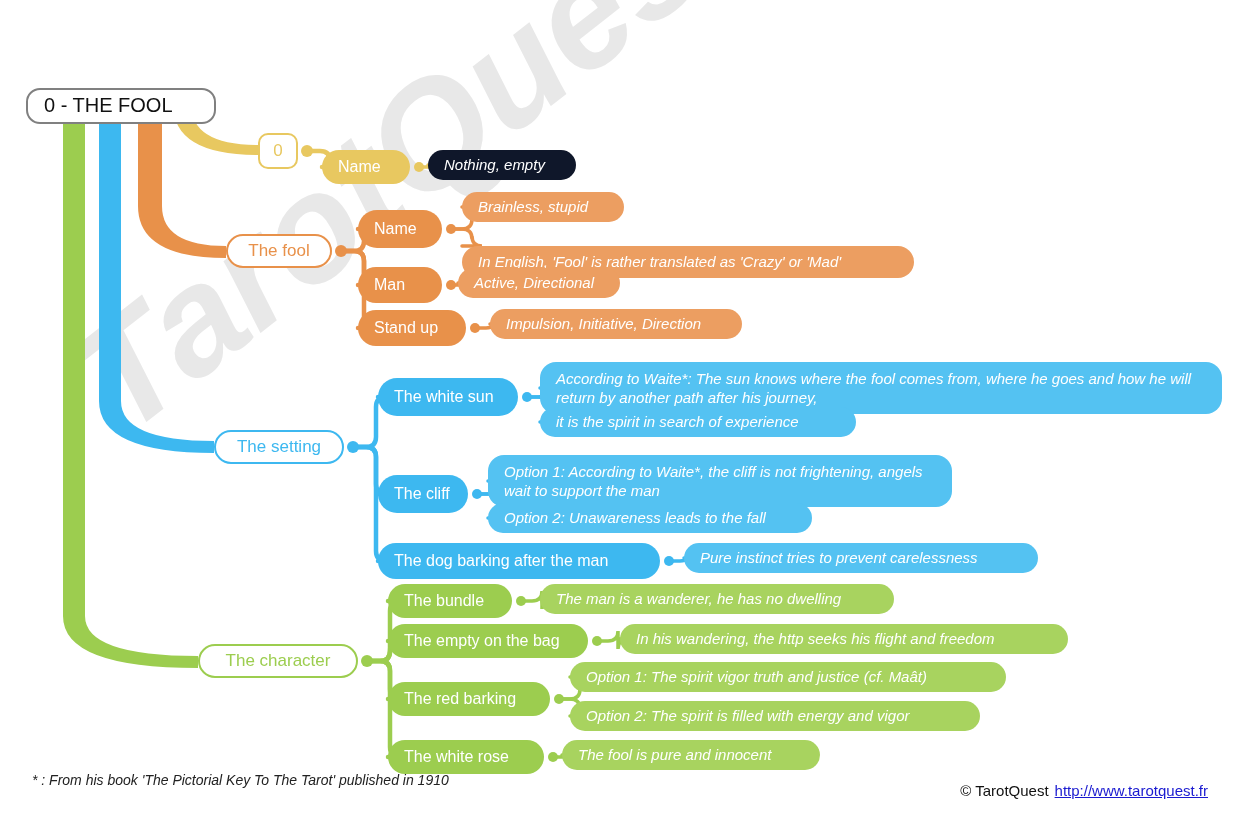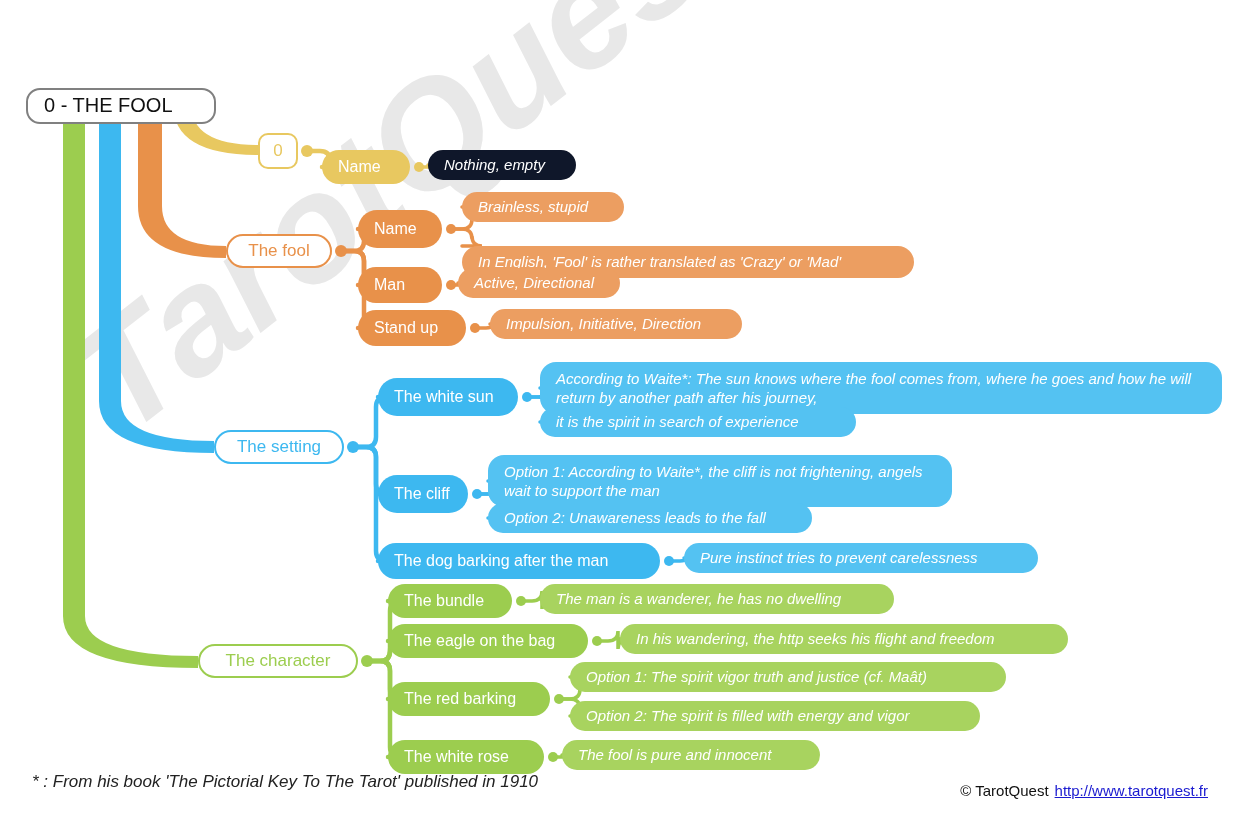--- a/index.html
+++ b/index.html
@@ -114,21 +114,21 @@
   .dot {
     position: absolute;
     border-radius: 50%;
     z-index: 3;
   }
 
   
   #footnote {
     position: absolute;
     left: 32px; top: 772px;
-    font-size: 17px;
+    font-size: 14px;
     font-style: italic;
     color: #222222;
     z-index: 5;
   }
   #credit {
     position: absolute;
     right: 42px; top: 782px;
     font-size: 15px;
     color: #111111;
     z-index: 5;
@@ -211,21 +211,21 @@
       <div class="node leaf-node" style="left: 488px; top: 455px; width: 464px; height: 52px; background: rgb(84, 194, 242); border-radius: 16px; align-items: center;">Option 1: According to Waite*, the cliff is not frightening, angels wait to support the man</div>
       <div class="node leaf-node" style="left: 488px; top: 503px; width: 324px; height: 30px; background: rgb(84, 194, 242); border-radius: 999px;">Option 2: Unawareness leads to the fall</div>
       <div class="node mid-node" style="left: 378px; top: 543px; width: 282px; height: 36px; background: rgb(61, 184, 240);">The dog barking after the man</div>
       <div class="dot" style="left: 664px; top: 556px; width: 10px; height: 10px; background: rgb(61, 184, 240);"></div>
       <div class="node leaf-node" style="left: 684px; top: 543px; width: 354px; height: 30px; background: rgb(84, 194, 242); border-radius: 999px;">Pure instinct tries to prevent carelessness</div>
       <div class="node hub-node" style="left: 198px; top: 644px; width: 160px; height: 34px; border-color: rgb(156, 205, 79); color: rgb(156, 205, 79);">The character</div>
       <div class="dot" style="left: 361px; top: 655px; width: 12px; height: 12px; background: rgb(156, 205, 79);"></div>
       <div class="node mid-node" style="left: 388px; top: 584px; width: 124px; height: 34px; background: rgb(156, 205, 79);">The bundle</div>
       <div class="dot" style="left: 516px; top: 596px; width: 10px; height: 10px; background: rgb(156, 205, 79);"></div>
       <div class="node leaf-node" style="left: 540px; top: 584px; width: 354px; height: 30px; background: rgb(168, 211, 95); border-radius: 999px;">The man is a wanderer, he has no dwelling</div>
-      <div class="node mid-node" style="left: 388px; top: 624px; width: 200px; height: 34px; background: rgb(156, 205, 79);">The eagle on the bag</div>
+      <div class="node mid-node" style="left: 388px; top: 624px; width: 200px; height: 34px; background: rgb(156, 205, 79);">The empty on the bag</div>
       <div class="dot" style="left: 592px; top: 636px; width: 10px; height: 10px; background: rgb(156, 205, 79);"></div>
       <div class="node leaf-node" style="left: 620px; top: 624px; width: 448px; height: 30px; background: rgb(168, 211, 95); border-radius: 999px;">In his wandering, the http seeks his flight and freedom</div>
       <div class="node mid-node" style="left: 388px; top: 682px; width: 162px; height: 34px; background: rgb(156, 205, 79);">The red barking</div>
       <div class="dot" style="left: 554px; top: 694px; width: 10px; height: 10px; background: rgb(156, 205, 79);"></div>
       <div class="node leaf-node" style="left: 570px; top: 662px; width: 436px; height: 30px; background: rgb(168, 211, 95); border-radius: 999px;">Option 1: The spirit vigor truth and justice (cf. Maât)</div>
       <div class="node leaf-node" style="left: 570px; top: 701px; width: 410px; height: 30px; background: rgb(168, 211, 95); border-radius: 999px;">Option 2: The spirit is filled with energy and vigor</div>
       <div class="node mid-node" style="left: 388px; top: 740px; width: 156px; height: 34px; background: rgb(156, 205, 79);">The white rose</div>
       <div class="dot" style="left: 548px; top: 752px; width: 10px; height: 10px; background: rgb(156, 205, 79);"></div>
       <div class="node leaf-node" style="left: 562px; top: 740px; width: 258px; height: 30px; background: rgb(168, 211, 95); border-radius: 999px;">The fool is pure and innocent</div>
     </div>

